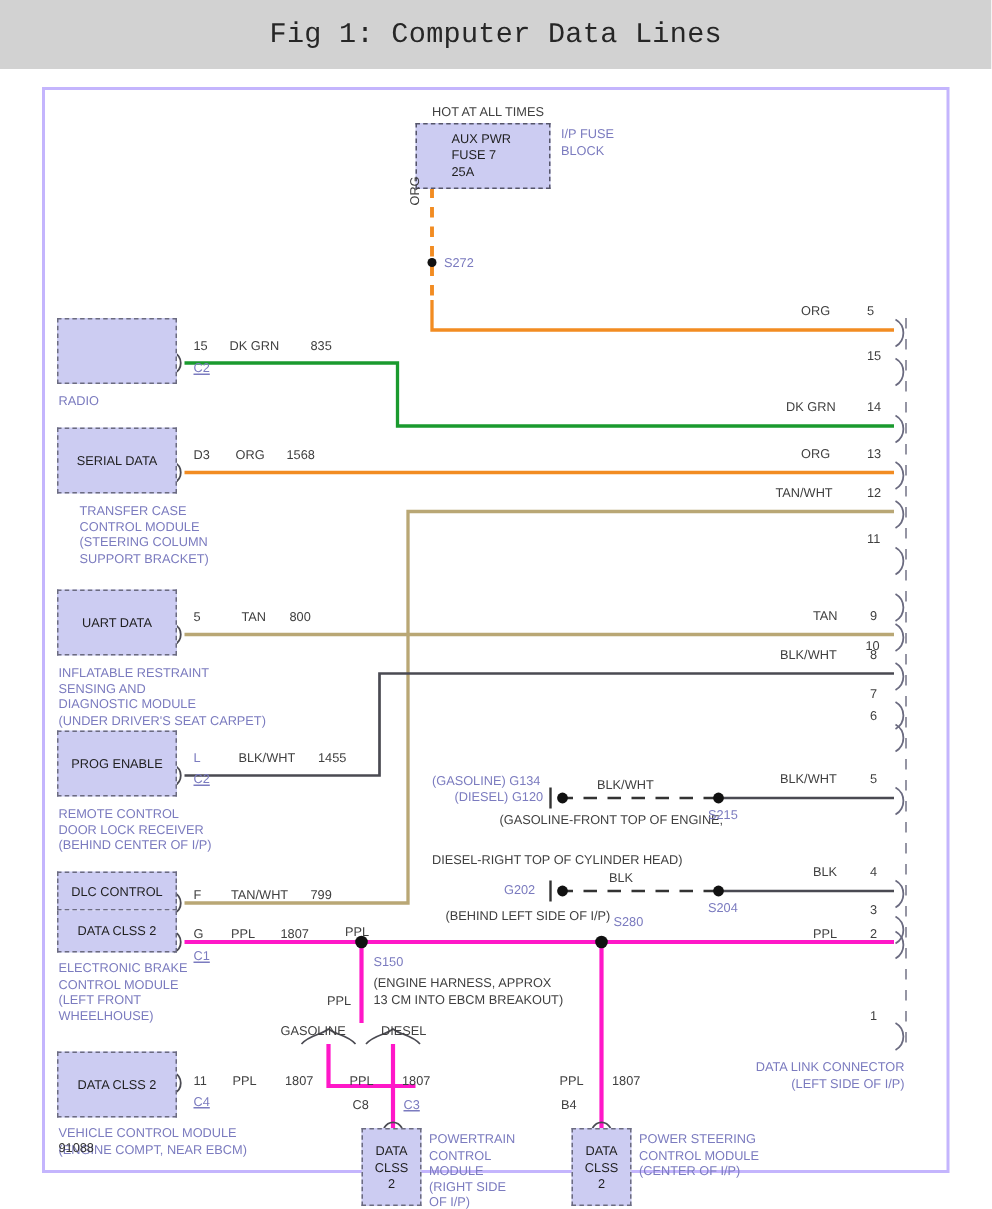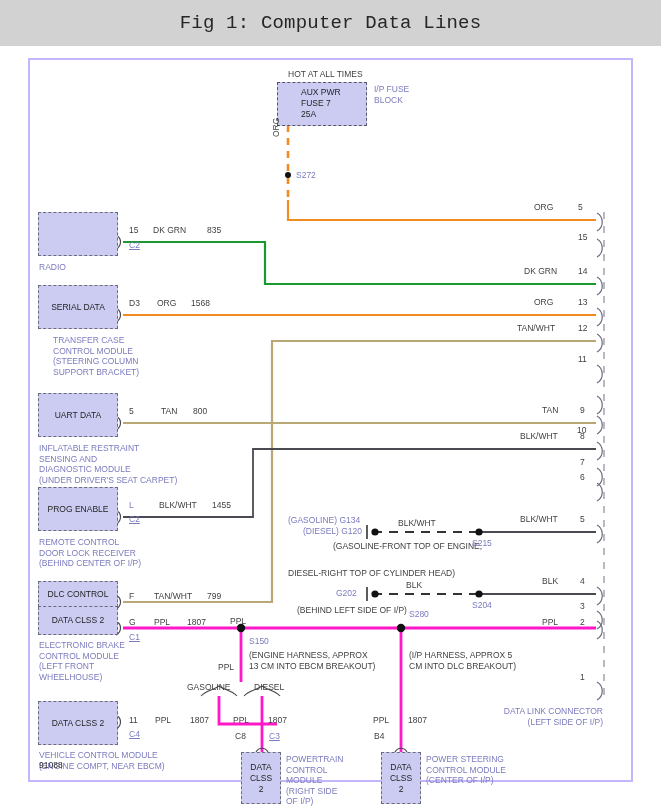--- a/index.html
+++ b/index.html
@@ -256,22 +256,20 @@
   <div class="t" style="left:376px;top:520px;">BLK</div>
   <div class="t blue" style="left:442px;top:540px;">S204</div>
 
   <div class="t" style="left:200px;top:556px;">PPL</div>
   <div class="t blue" style="left:219px;top:576px;">S150</div>
   <div class="t" style="left: 219px; top: 590px; white-space: pre-line;">(ENGINE HARNESS, APPROX
 13 CM INTO EBCM BREAKOUT)</div>
   <div class="t" style="left:188px;top:602px;">PPL</div>
 
   <div class="t blue" style="left:379px;top:549px;">S280</div>
-  <div class="t" style="left: 379px; top: 590px; white-space: pre-line;">(I/P HARNESS, APPROX 5
-CM INTO DLC BREAKOUT)</div>
 
   <div class="t" style="left:157px;top:622px;">GASOLINE</div>
   <div class="t" style="left:224px;top:622px;">DIESEL</div>
 
   <div class="t" style="left:203px;top:655px;">PPL</div>
   <div class="t" style="left:238px;top:655px;">1807</div>
   <div class="t" style="left:205px;top:671px;">C8</div>
   <div class="t blue" style="left:239px;top:671px;text-decoration:underline;">C3</div>
   <div class="mbox" style="left:211px;top:692px;width:40px;height:52px;line-height:11px;">
     <span style="white-space:pre-line;">DATA

